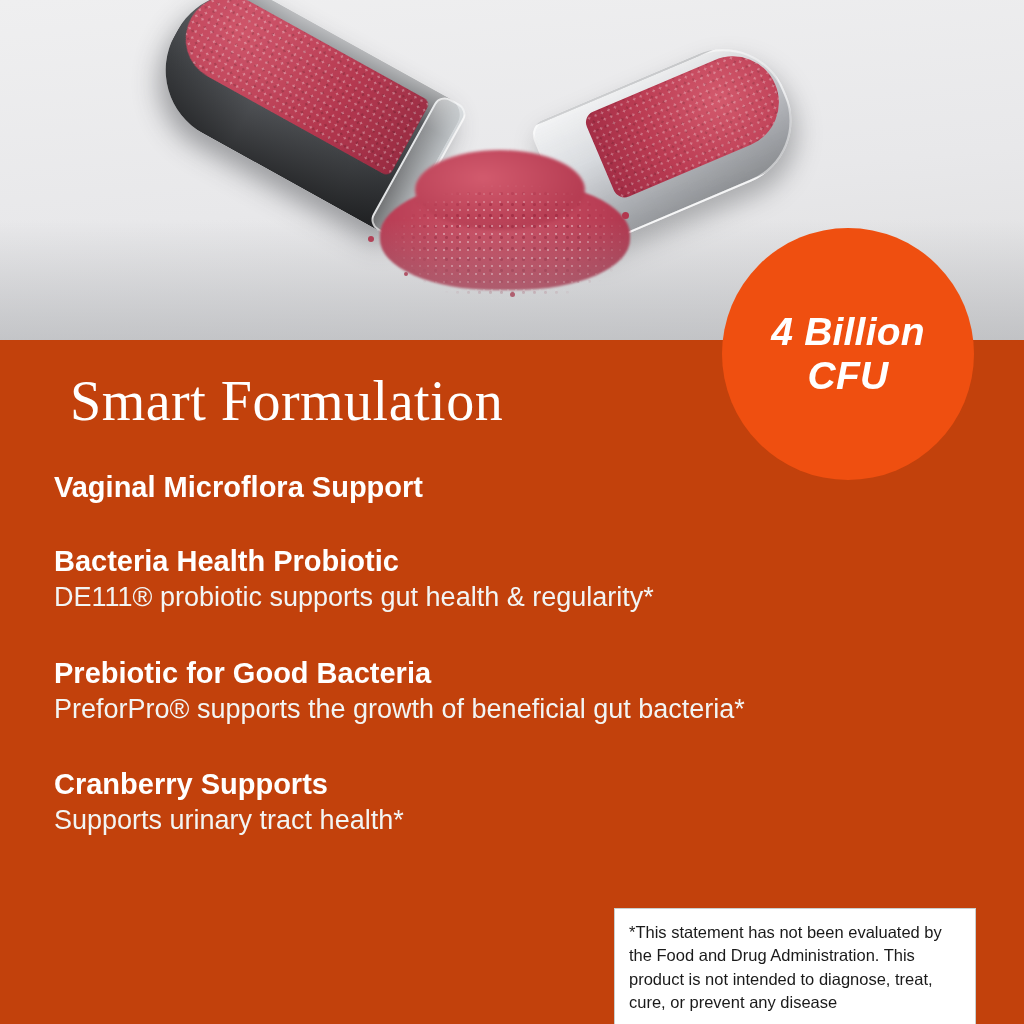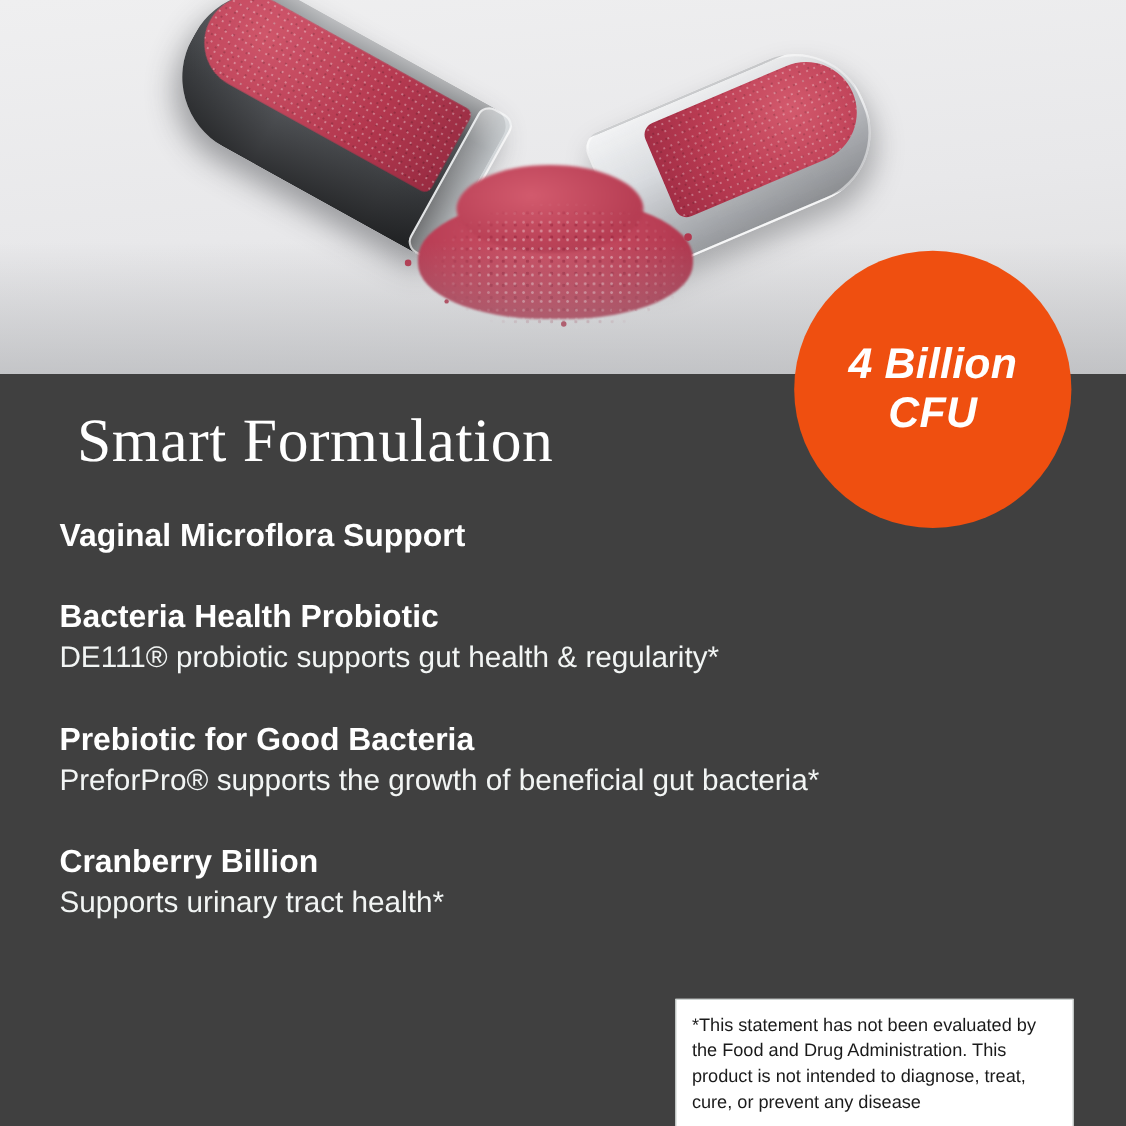--- a/index.html
+++ b/index.html
@@ -10,21 +10,21 @@
     width: 1024px;
     height: 1024px;
     overflow: hidden;
     font-family: "Liberation Sans", sans-serif;
     background: #1d4845;
   }
   .canvas {
     position: relative;
     width: 1024px;
     height: 1024px;
-    background: #404040;
+    background: #c2410c;
     overflow: hidden;
   }
 
   
   .photo {
     position: absolute;
     left: 0;
     top: 0;
     width: 1024px;
     height: 340px;
@@ -334,21 +334,21 @@
         <p class="feature-title">Bacteria Health Probiotic</p>
         <p class="feature-desc">DE111® probiotic supports gut health &amp; regularity*</p>
       </div>
 
       <div class="feature">
         <p class="feature-title">Prebiotic for Good Bacteria</p>
         <p class="feature-desc">PreforPro® supports the growth of beneficial gut bacteria*</p>
       </div>
 
       <div class="feature last">
-        <p class="feature-title">Cranberry Billion</p>
+        <p class="feature-title">Cranberry Supports</p>
         <p class="feature-desc">Supports urinary tract health*</p>
       </div>
 
     </div>
 
     <div class="disclaimer">*This statement has not been evaluated by the Food and Drug Administration. This product is not intended to diagnose, treat, cure, or prevent any disease</div>
 
   </div>
 
 </div>

